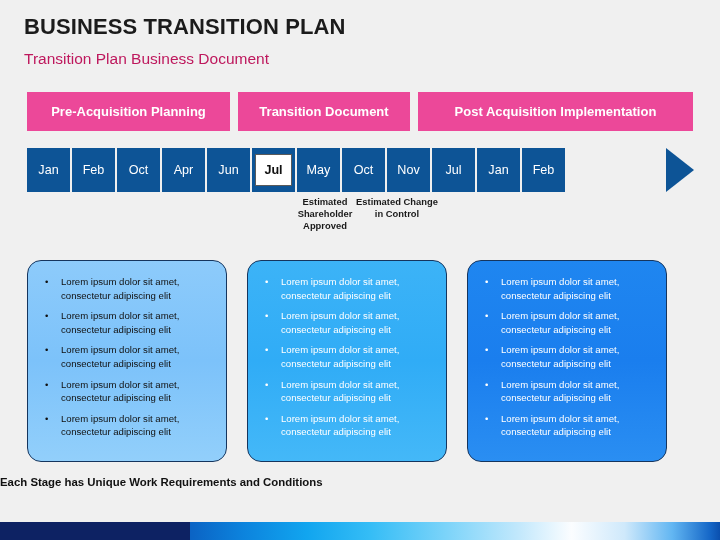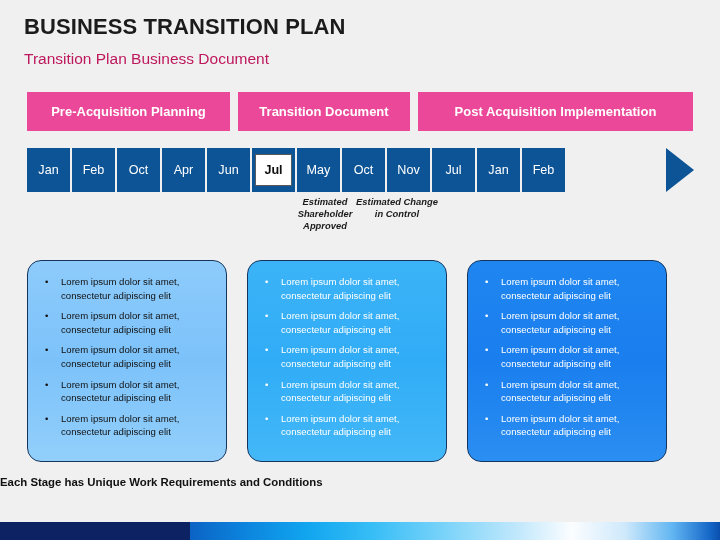--- a/index.html
+++ b/index.html
@@ -123,21 +123,20 @@
     height: 0;
     border-top: 22px solid transparent;
     border-bottom: 22px solid transparent;
     border-left: 28px solid #0d5496;
   }
 
   
   .milestone {
     position: absolute;
     font-size: 9.4px;
-    font-style: italic;
     font-weight: bold;
     color: #1a1a1a;
     text-align: center;
     line-height: 1.25;
     width: 86px;
   }
   .milestone-0 { left: 282px; top: 196px; }
   .milestone-1 { left: 354px; top: 196px; }
 
   

